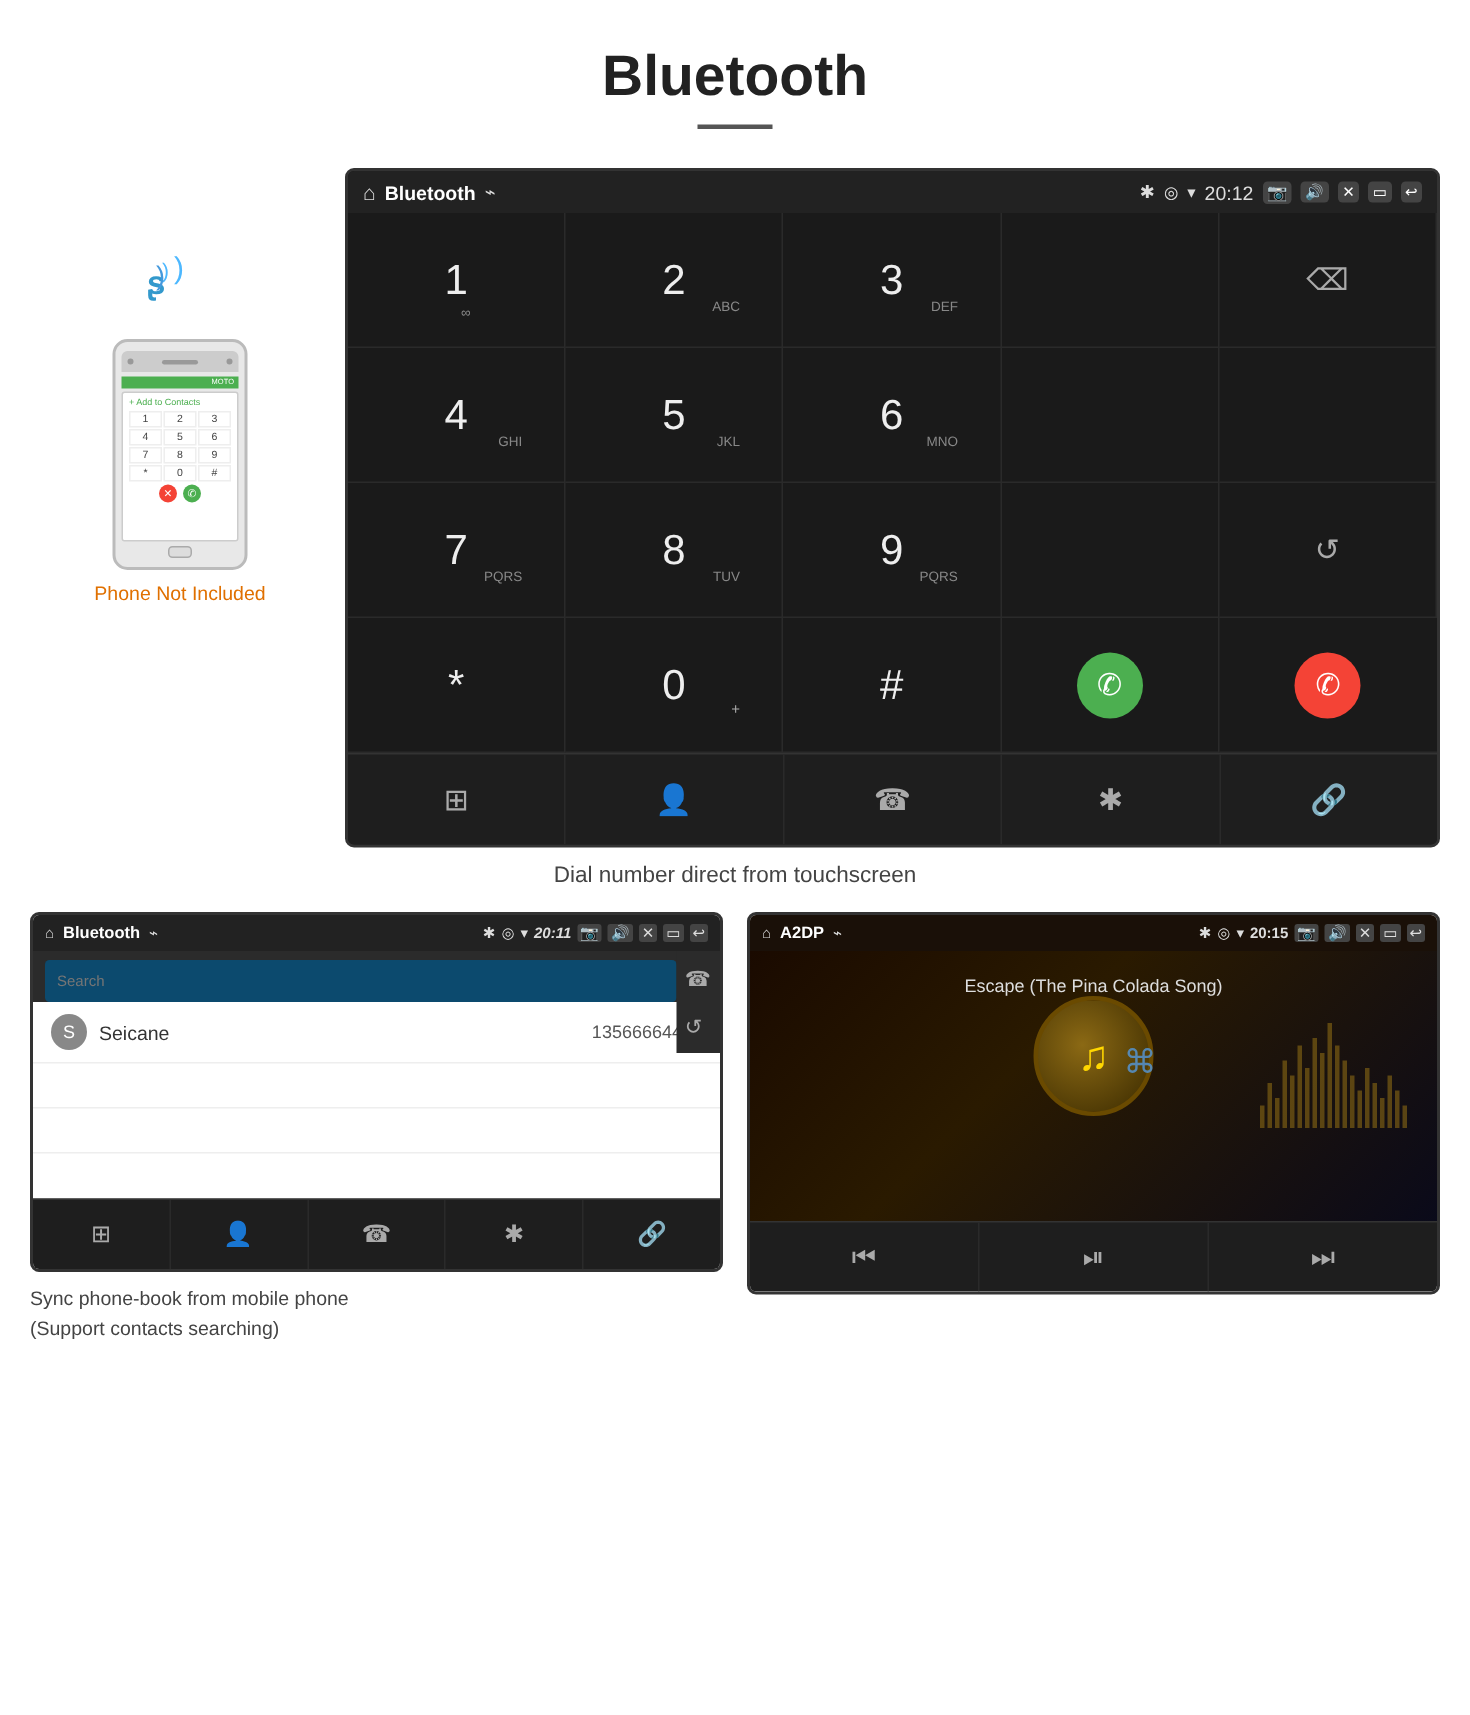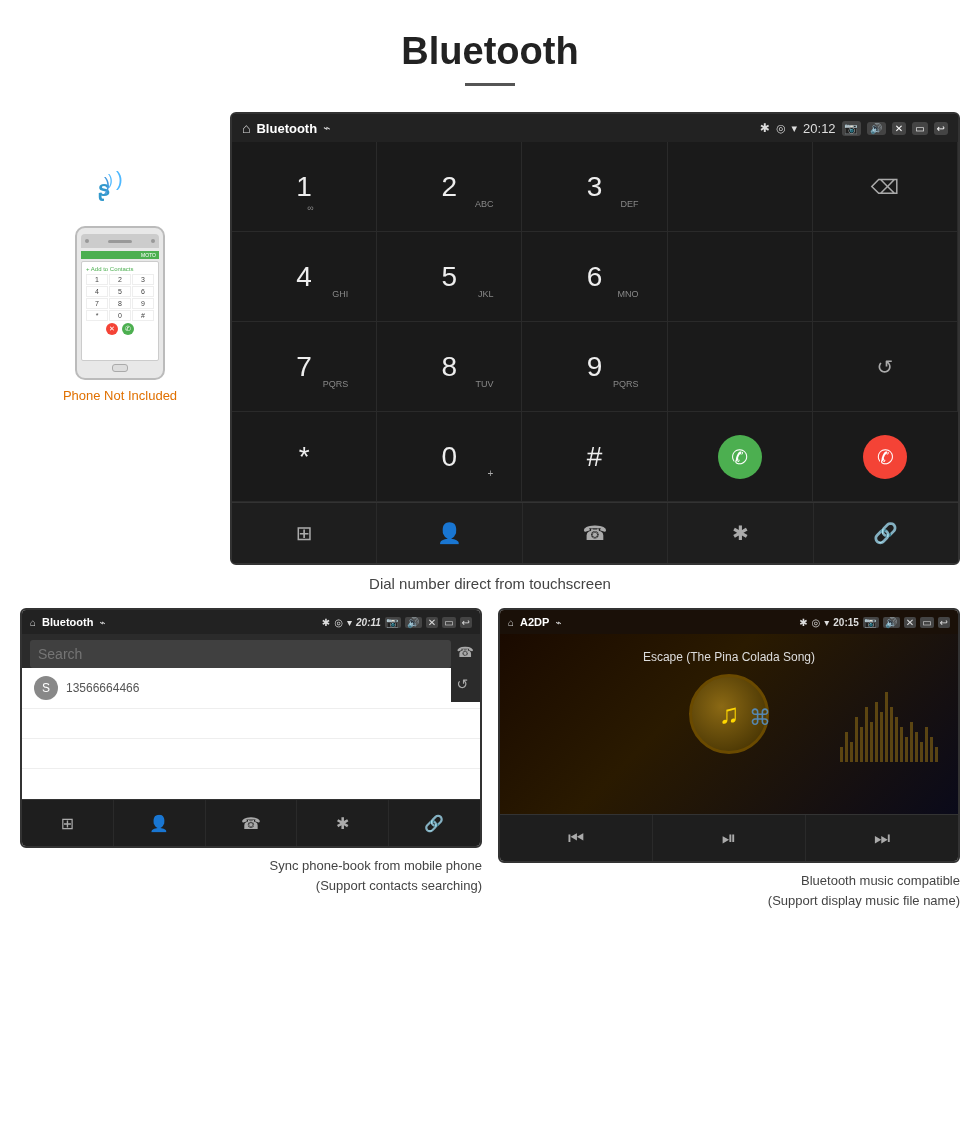--- a/index.html
+++ b/index.html
@@ -251,27 +251,27 @@
     .pb-status-bar {
       background: #222;
       display: flex;
       align-items: center;
       padding: 3px 8px;
       font-size: 10px;
       color: #ddd;
       height: 24px;
     }
     .pb-search-input {
-      background: #404040;
+      background: #0c4a6e;
       border: none;
       border-radius: 3px;
       flex: 1;
       height: 28px;
       color: #aaa;
-      font-size: 14px;
+      font-size: 10px;
       padding: 0 8px;
     }
     .pb-search-icon {
       color: #aaa;
       font-size: 14px;
     }
     .pb-contact-row {
       display: flex;
       align-items: center;
       padding: 8px 12px;
@@ -331,21 +331,20 @@
       display: flex;
       flex-direction: column;
       align-items: center;
       padding: 16px;
       min-height: 180px;
       position: relative;
     }
     .music-song-title {
       color: #ddd;
       font-size: 12px;
-      margin-bottom: 10px;
     }
     .music-album-art {
       width: 80px; height: 80px;
       border-radius: 50%;
       background: radial-gradient(circle at 40% 40%, #8B6914, #3a2a00);
       display: flex; align-items: center; justify-content: center;
       border: 3px solid #6a4a00;
       margin-bottom: 8px;
     }
     .music-note {
@@ -367,21 +366,21 @@
       height: 46px;
       display: flex; align-items: center; justify-content: center;
       font-size: 18px;
       color: #aaa;
       border-right: 1px solid #2a2a2a;
       cursor: pointer;
     }
     .music-tb-btn:last-child { border-right: none; }
 
     .bottom-caption {
-      text-align: right;
+      text-align: left;
       font-size: 13px;
       color: #444;
       margin-top: 8px;
       line-height: 1.5;
     }
   </style>
 </head>
 <body>
 
 <div class="page-header">
@@ -565,20 +564,21 @@
 
       <div style="background:#2b2b2b; padding: 6px 8px 0;">
         <div style="display:flex; align-items:center; gap:4px;">
           <input class="pb-search-input" readonly="" placeholder="Search" style="">
           <span class="pb-search-icon">🔍</span>
         </div>
       </div>
       <div style="background:#fff;">
         <div class="pb-contact-row">
           <div class="pb-contact-letter">S</div>
+          <span class="pb-contact-name">Seicane</span>
           <span class="pb-contact-num">13566664466</span>
         </div>
 
         <div style="height:30px; border-bottom:1px solid #eee;"></div>
         <div style="height:30px; border-bottom:1px solid #eee;"></div>
         <div style="height:30px;"></div>
       </div>
 
       <div style="position:absolute; right:0; top:24px; background:#2b2b2b; display:flex; flex-direction:column; gap:16px; padding:10px 6px;">
         <span style="color:#aaa; font-size:14px;">☎</span>
@@ -651,18 +651,15 @@
           </div>
         </div>
       </div>
 
       <div class="music-toolbar">
         <div class="music-tb-btn">⏮</div>
         <div class="music-tb-btn">⏯</div>
         <div class="music-tb-btn">⏭</div>
       </div>
     </div>
-    <div class="bottom-caption">
-      <span>Bluetooth music compatible<br>(Support display music file name)</span>
-    </div>
   </div>
 
 </div>
 
 </body></html>

